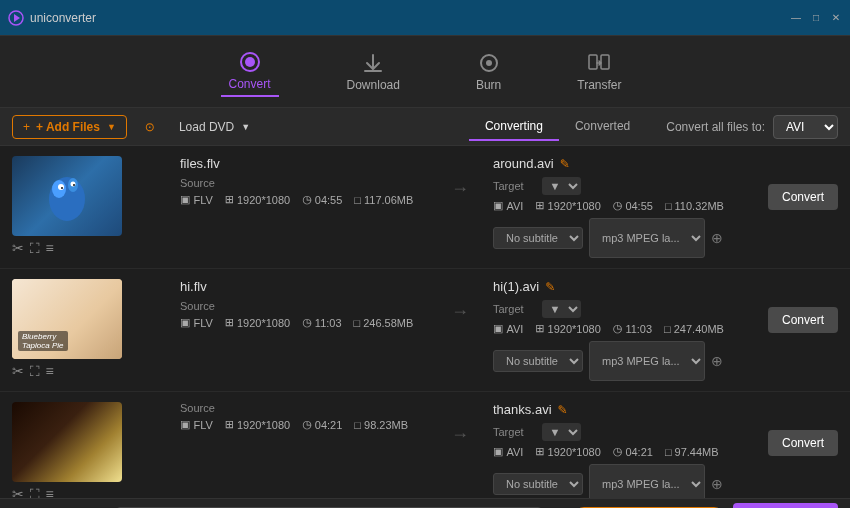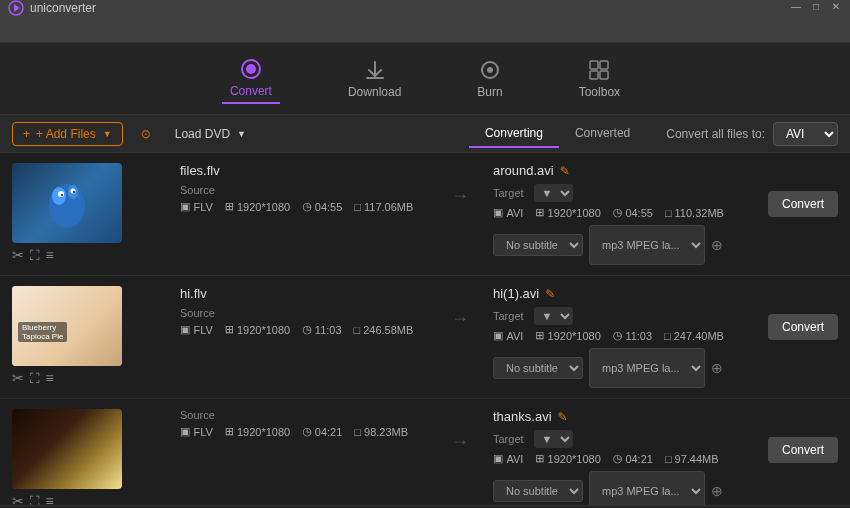--- a/index.html
+++ b/index.html
@@ -8,24 +8,24 @@
       height: 508px;
       background: #1e1e1e;
       font-family: 'Segoe UI', Arial, sans-serif;
       color: #ccc;
       overflow: hidden;
       font-size: 12px;
     }
 
     
     #titlebar {
-      background: #404040;
-      height: 43px;
-      display: flex;
-      align-items: flex-start;
+      background: #0c4a6e;
+      height: 36px;
+      display: flex;
+      align-items: center;
       justify-content: space-between;
       padding: 0 8px;
       border-bottom: 1px solid #333;
     }
     #titlebar-left {
       display: flex;
       align-items: center;
       gap: 6px;
     }
     #app-logo {
@@ -204,21 +204,21 @@
       gap: 6px;
     }
     .edit-icon {
       color: #e07800;
       font-size: 12px;
       cursor: pointer;
     }
     .target-row {
       display: flex;
       align-items: center;
-      gap: 10px;
+      gap: 18px;
       margin-bottom: 4px;
     }
     .target-label {
       color: #888;
       font-size: 11px;
     }
     .target-format-select {
       background: #333;
       border: none;
       color: #aaa;
@@ -432,34 +432,33 @@
     <span>Download</span>
   </div>
   <div class="nav-item">
     <svg width="22" height="22" viewBox="0 0 22 22">
       <circle cx="11" cy="11" r="8" fill="none" stroke="#888" stroke-width="2"></circle>
       <circle cx="11" cy="11" r="3" fill="#888"></circle>
     </svg>
     <span>Burn</span>
   </div>
   <div class="nav-item">
-    <svg width="22" height="22" viewBox="0 0 22 22">
-      <rect x="2" y="2" width="8" height="8" rx="1" fill="none" stroke="#888" stroke-width="1.5"></rect>
-      <rect x="12" y="2" width="8" height="8" rx="1" fill="none" stroke="#888" stroke-width="1.5"></rect>
-      <rect x="2" y="12" width="8" height="8" rx="1" fill="none" stroke="#888" stroke-width="1.5"></rect>
-      <rect x="12" y="12" width="8" height="8" rx="1" fill="none" stroke="#888" stroke-width="1.5"></rect>
+    <svg width="24" height="22" viewBox="0 0 24 22">
+      <rect x="2" y="3" width="8" height="14" rx="1" fill="none" stroke="#888" stroke-width="1.5"></rect>
+      <rect x="14" y="3" width="8" height="14" rx="1" fill="none" stroke="#888" stroke-width="1.5"></rect>
+      <path d="M10 11h4M12 9l2 2-2 2" stroke="#888" stroke-width="1.5" fill="none" stroke-linecap="round"></path>
     </svg>
-    <span>Toolbox</span>
+    <span>Transfer</span>
   </div>
 </div>
 
 <div id="toolbar">
   <button id="add-files-btn">
     <span>+</span>
-    <span style="margin-left:2px;">+ Add Files</span>
+    <span style="margin-left:2px;font-weight:bold;">+ Add Files</span>
     <span style="font-size:9px;margin-left:3px;">▼</span>
   </button>
   <button id="load-dvd-btn">
     <span style="color:#e07800;">⊙</span>
     <span style="margin-left:20px;">Load DVD</span>
     <span style="font-size:9px;margin-left:3px;">▼</span>
   </button>
 
   <div id="tab-group">
     <button class="tab-btn active">Converting</button>
@@ -564,21 +563,21 @@
     <div class="btn-section">
       <button class="convert-btn">Convert</button>
     </div>
   </div>
 
   <div class="file-item">
     <div class="left-section">
       <div class="thumbnail thumb-2">
         <div style="width:100%;height:100%;display:flex;align-items:center;justify-content:center;position:relative;">
           <div style="width:100%;height:100%;background:linear-gradient(135deg,#f5e6d3 0%,#e8c9a0 60%,#c8a478 100%);"></div>
-          <div style="position:absolute;bottom:24px;left:6px;background:rgba(0,0,0,0.5);padding:1px 4px;border-radius:2px;font-size:8px;color:#fff;">Blueberry<br>Tapioca Pie</div>
+          <div style="position:absolute;bottom:8px;left:6px;background:rgba(0,0,0,0.5);padding:1px 4px;border-radius:2px;font-size:8px;color:#fff;font-style:italic;">Blueberry<br>Tapioca Pie</div>
         </div>
       </div>
       <div class="thumb-controls">
         <span class="thumb-ctrl">✂</span>
         <span class="thumb-ctrl">⛶</span>
         <span class="thumb-ctrl">≡</span>
       </div>
     </div>
     <div class="middle-section">
       <div class="file-name">hi.flv</div>

